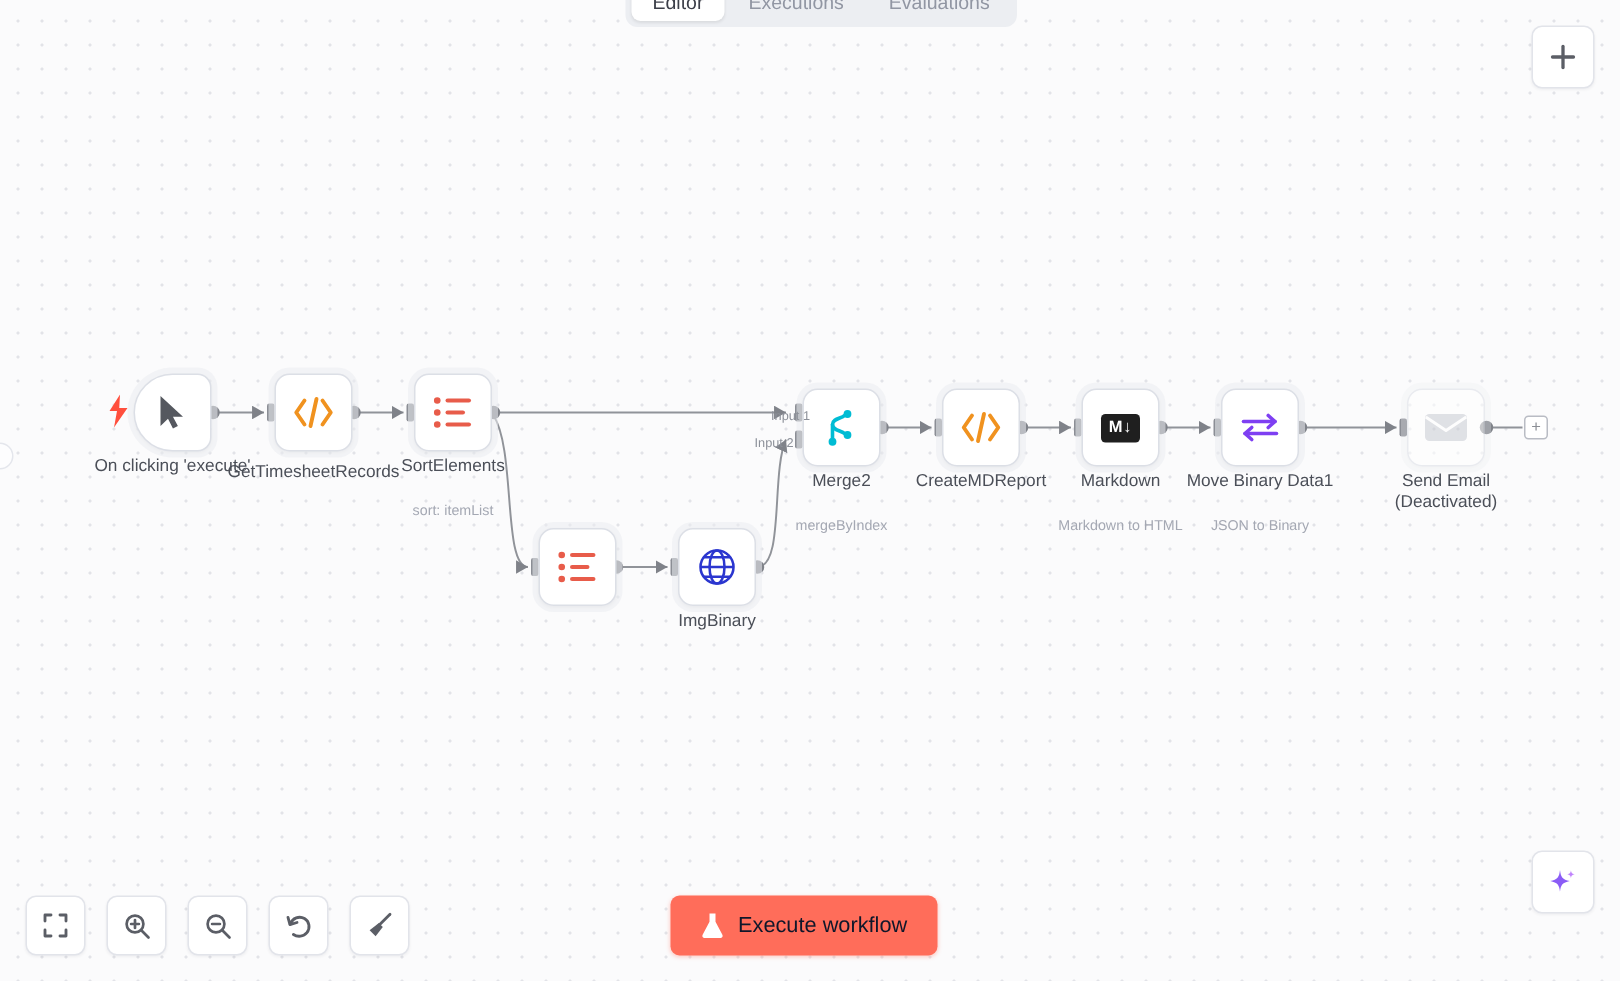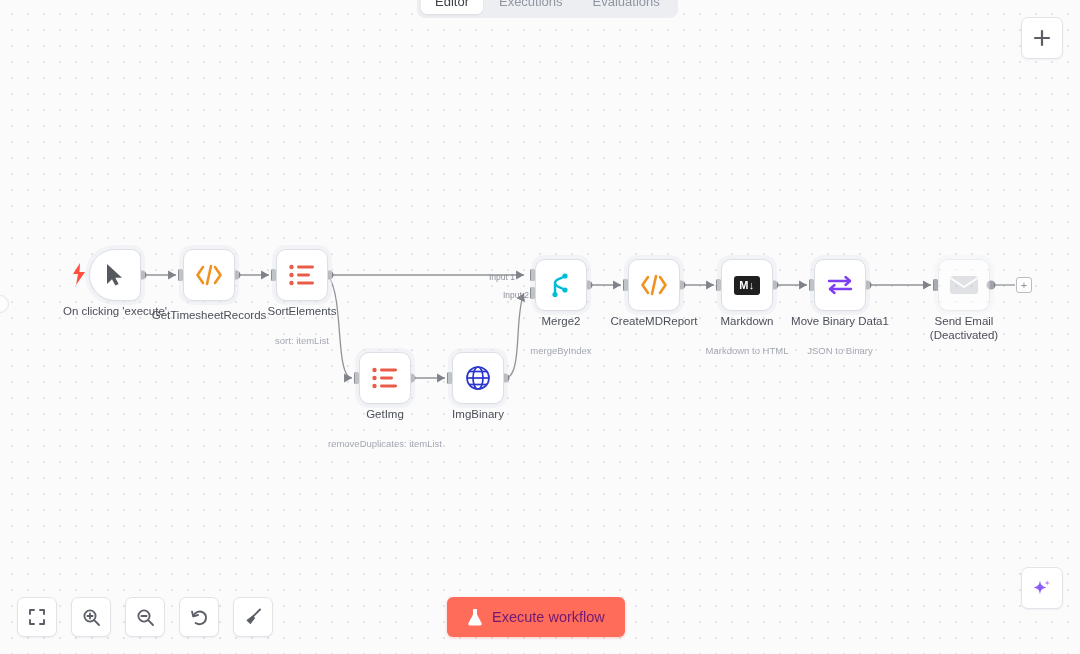--- a/index.html
+++ b/index.html
@@ -122,21 +122,21 @@
   .toolbar .sqbtn { position: relative; left: auto; bottom: auto; }
 
   
   #execute-btn {
     position: absolute;
     left: 447px; bottom: 17px;
     height: 40px;
     background: #ff6d5a;
     border: none;
     border-radius: 6px;
-    color: #701a75;
+    color: #0f172a;
     font-size: 14.5px;
     font-family: "Liberation Sans", sans-serif;
     display: flex; align-items: center; gap: 9px;
     padding: 0 20px;
     box-shadow: 0 1px 3px rgba(255,109,90,.35);
     cursor: pointer;
   }
 
   .edge-circle {
     position: absolute;
@@ -265,24 +265,20 @@
       <g fill="#e85c4a">
         <circle cx="2.5" cy="3" r="2.2"></circle>
           <rect x="8" y="1.6" width="17" height="2.8" rx="1.4"></rect>
         <circle cx="2.5" cy="11" r="2.2"></circle>
           <rect x="8" y="9.6" width="13" height="2.8" rx="1.4"></rect>
         <circle cx="2.5" cy="19" r="2.2"></circle>
           <rect x="8" y="17.6" width="17" height="2.8" rx="1.4"></rect>
       </g>
     </svg>
   </div>
-  <div class="nodelabel" style="left:300px;top:407px;">
-    <span>GetImg</span>
-    <span class="nodesub">removeDuplicates: itemList</span>
-  </div>
 
   <div class="node" style="left:452px;top:352px;">
     <svg width="26" height="26" viewBox="0 0 26 26">
       <g stroke="#2b36cf" stroke-width="1.7" fill="none">
         <circle cx="13" cy="13" r="11"></circle>
         <ellipse cx="13" cy="13" rx="5" ry="11"></ellipse>
         <path d="M2,13 L24,13"></path>
         <path d="M4.2,6.5 L21.8,6.5"></path>
         <path d="M4.2,19.5 L21.8,19.5"></path>
       </g>
@@ -302,21 +298,21 @@
         <circle cx="6" cy="22.5" r="2.6"></circle>
         <circle cx="16" cy="4" r="2.6"></circle>
         <circle cx="16" cy="18" r="2.6"></circle>
       </g>
     </svg>
   </div>
   <div class="nodelabel" style="left:476px;top:314px;">
     <span>Merge2</span>
     <span class="nodesub">mergeByIndex</span>
   </div>
-  <div class="port-label" style="left:489px;top:272px;">Input 1</div>
+  <div class="port-label" style="left:514px;top:272px;">Input 1</div>
   <div class="port-label" style="left:503px;top:290px;text-align:center;">Input 2</div>
 
   <div class="node" style="left:628px;top:259px;">
     <svg width="28" height="22" viewBox="0 0 28 22">
       <g stroke="#f0921f" stroke-width="2.6" fill="none" stroke-linecap="round" stroke-linejoin="round">
         <path d="M8,3 L2.5,11 L8,19"></path>
         <path d="M20,3 L25.5,11 L20,19"></path>
         <path d="M16,2 L12,20"></path>
       </g>
     </svg>

